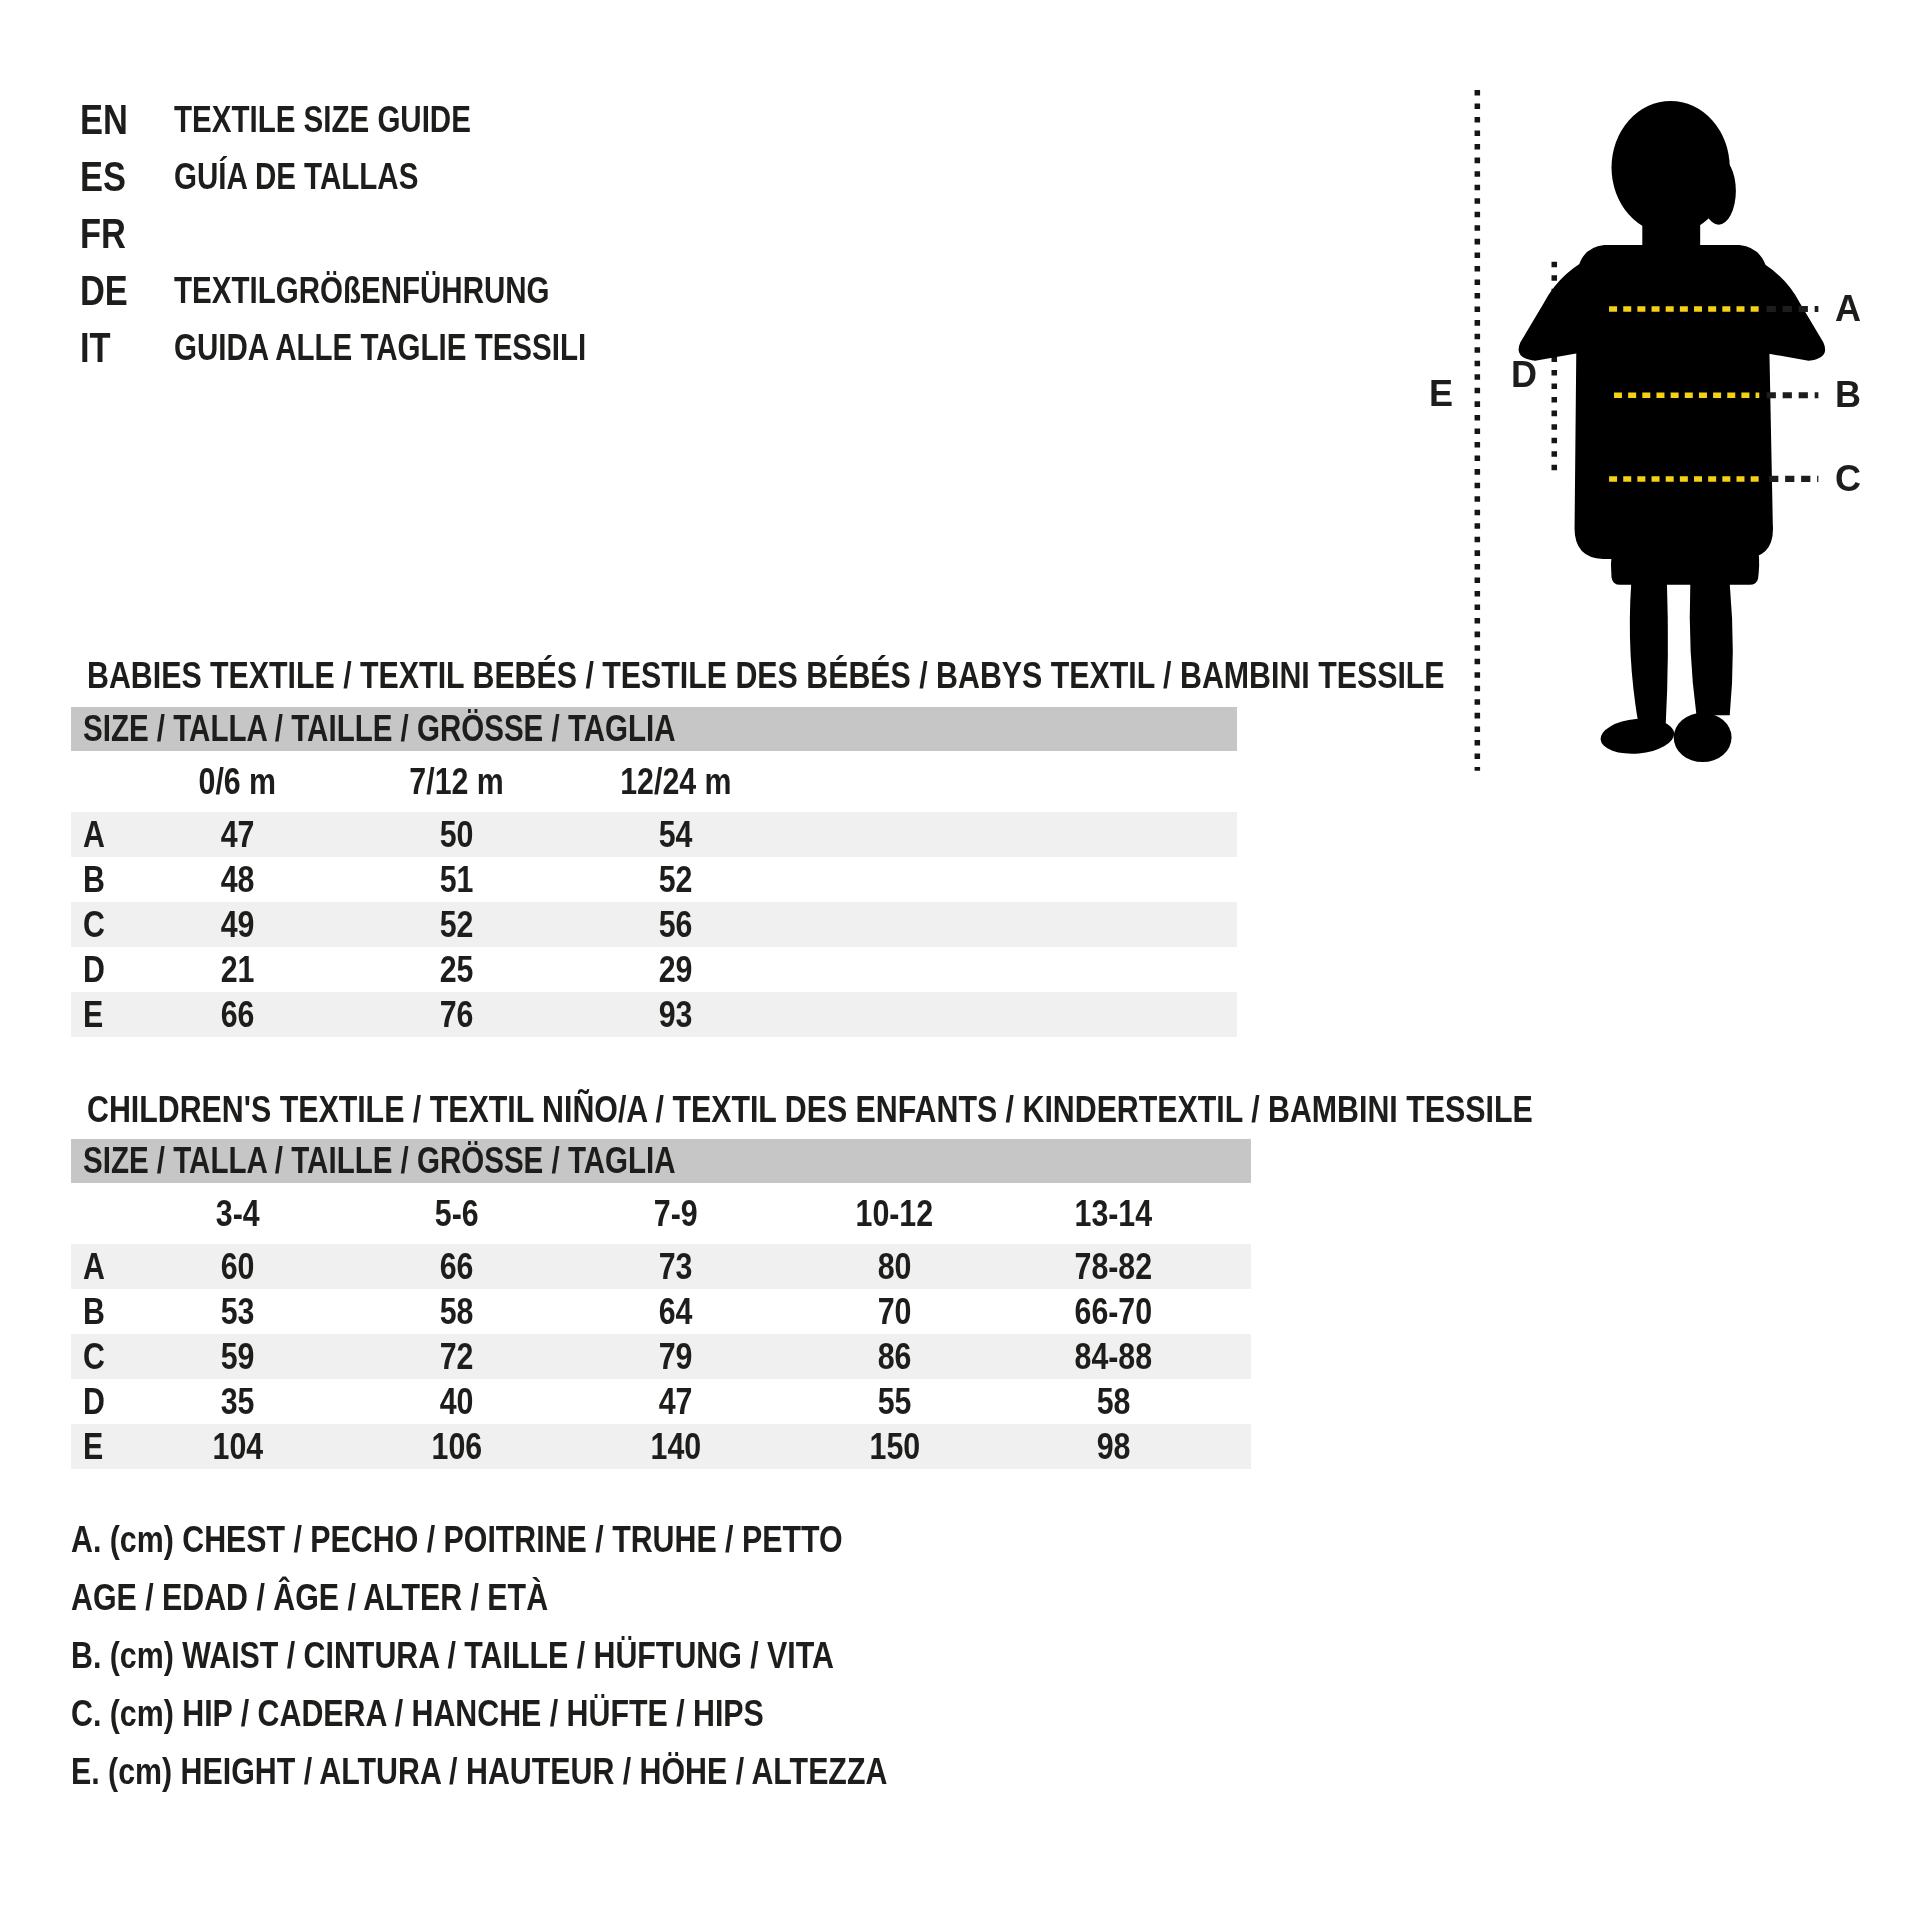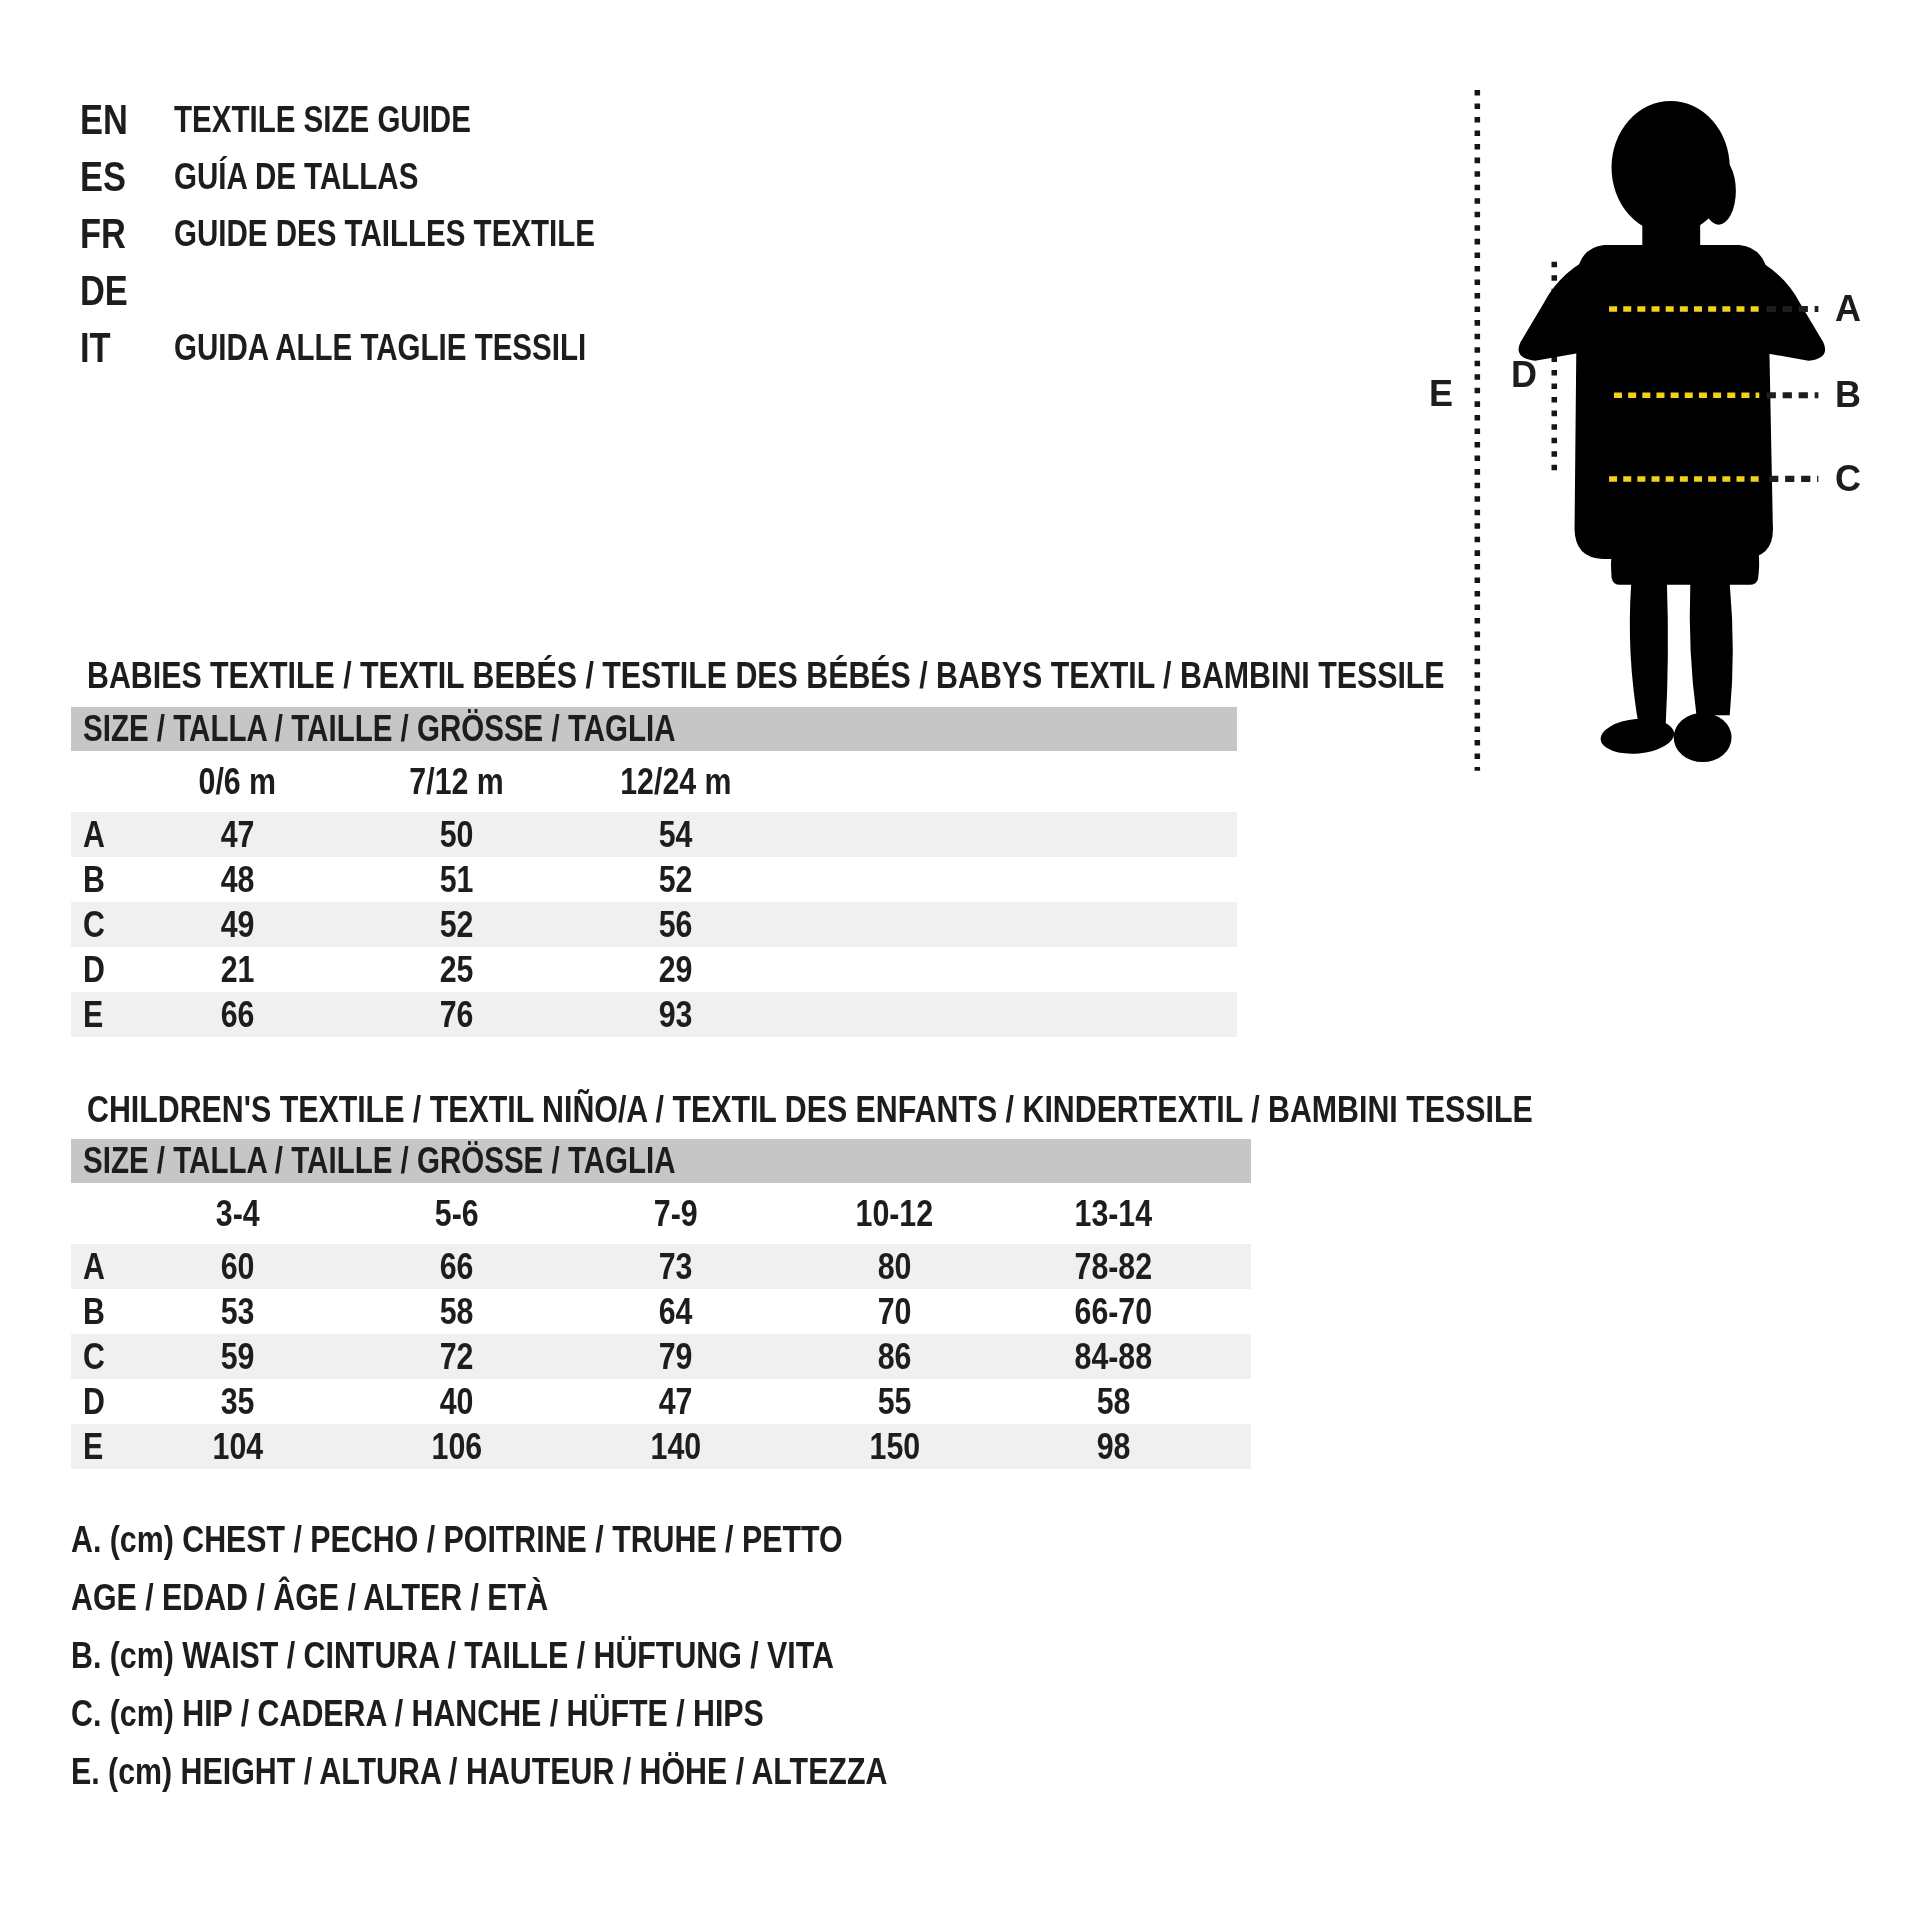--- a/index.html
+++ b/index.html
@@ -55,24 +55,24 @@
     <div class="lang-row">
       <span class="lang-code"><span class="cond">EN</span></span>
       <span class="lang-title"><span class="cond">TEXTILE SIZE GUIDE</span></span>
     </div>
     <div class="lang-row">
       <span class="lang-code"><span class="cond">ES</span></span>
       <span class="lang-title"><span class="cond">GUÍA DE TALLAS</span></span>
     </div>
     <div class="lang-row">
       <span class="lang-code"><span class="cond">FR</span></span>
-      <span class="lang-title"><span class="cond">GUIDE DES TAILLES TEXTILE</span></span>
     </div>
     <div class="lang-row">
       <span class="lang-code"><span class="cond">DE</span></span>
+      <span class="lang-title"><span class="cond">TEXTILGRÖßENFÜHRUNG</span></span>
     </div>
     <div class="lang-row">
       <span class="lang-code"><span class="cond">IT</span></span>
       <span class="lang-title"><span class="cond">GUIDA ALLE TAGLIE TESSILI</span></span>
     </div>
   </section>
 
   <svg class="fig-svg" viewBox="2300 140 770 1130" aria-hidden="true">
 
     <line x1="2398" y1="146" x2="2398" y2="1252" stroke="#151515" stroke-width="9" stroke-dasharray="9 13"></line>

